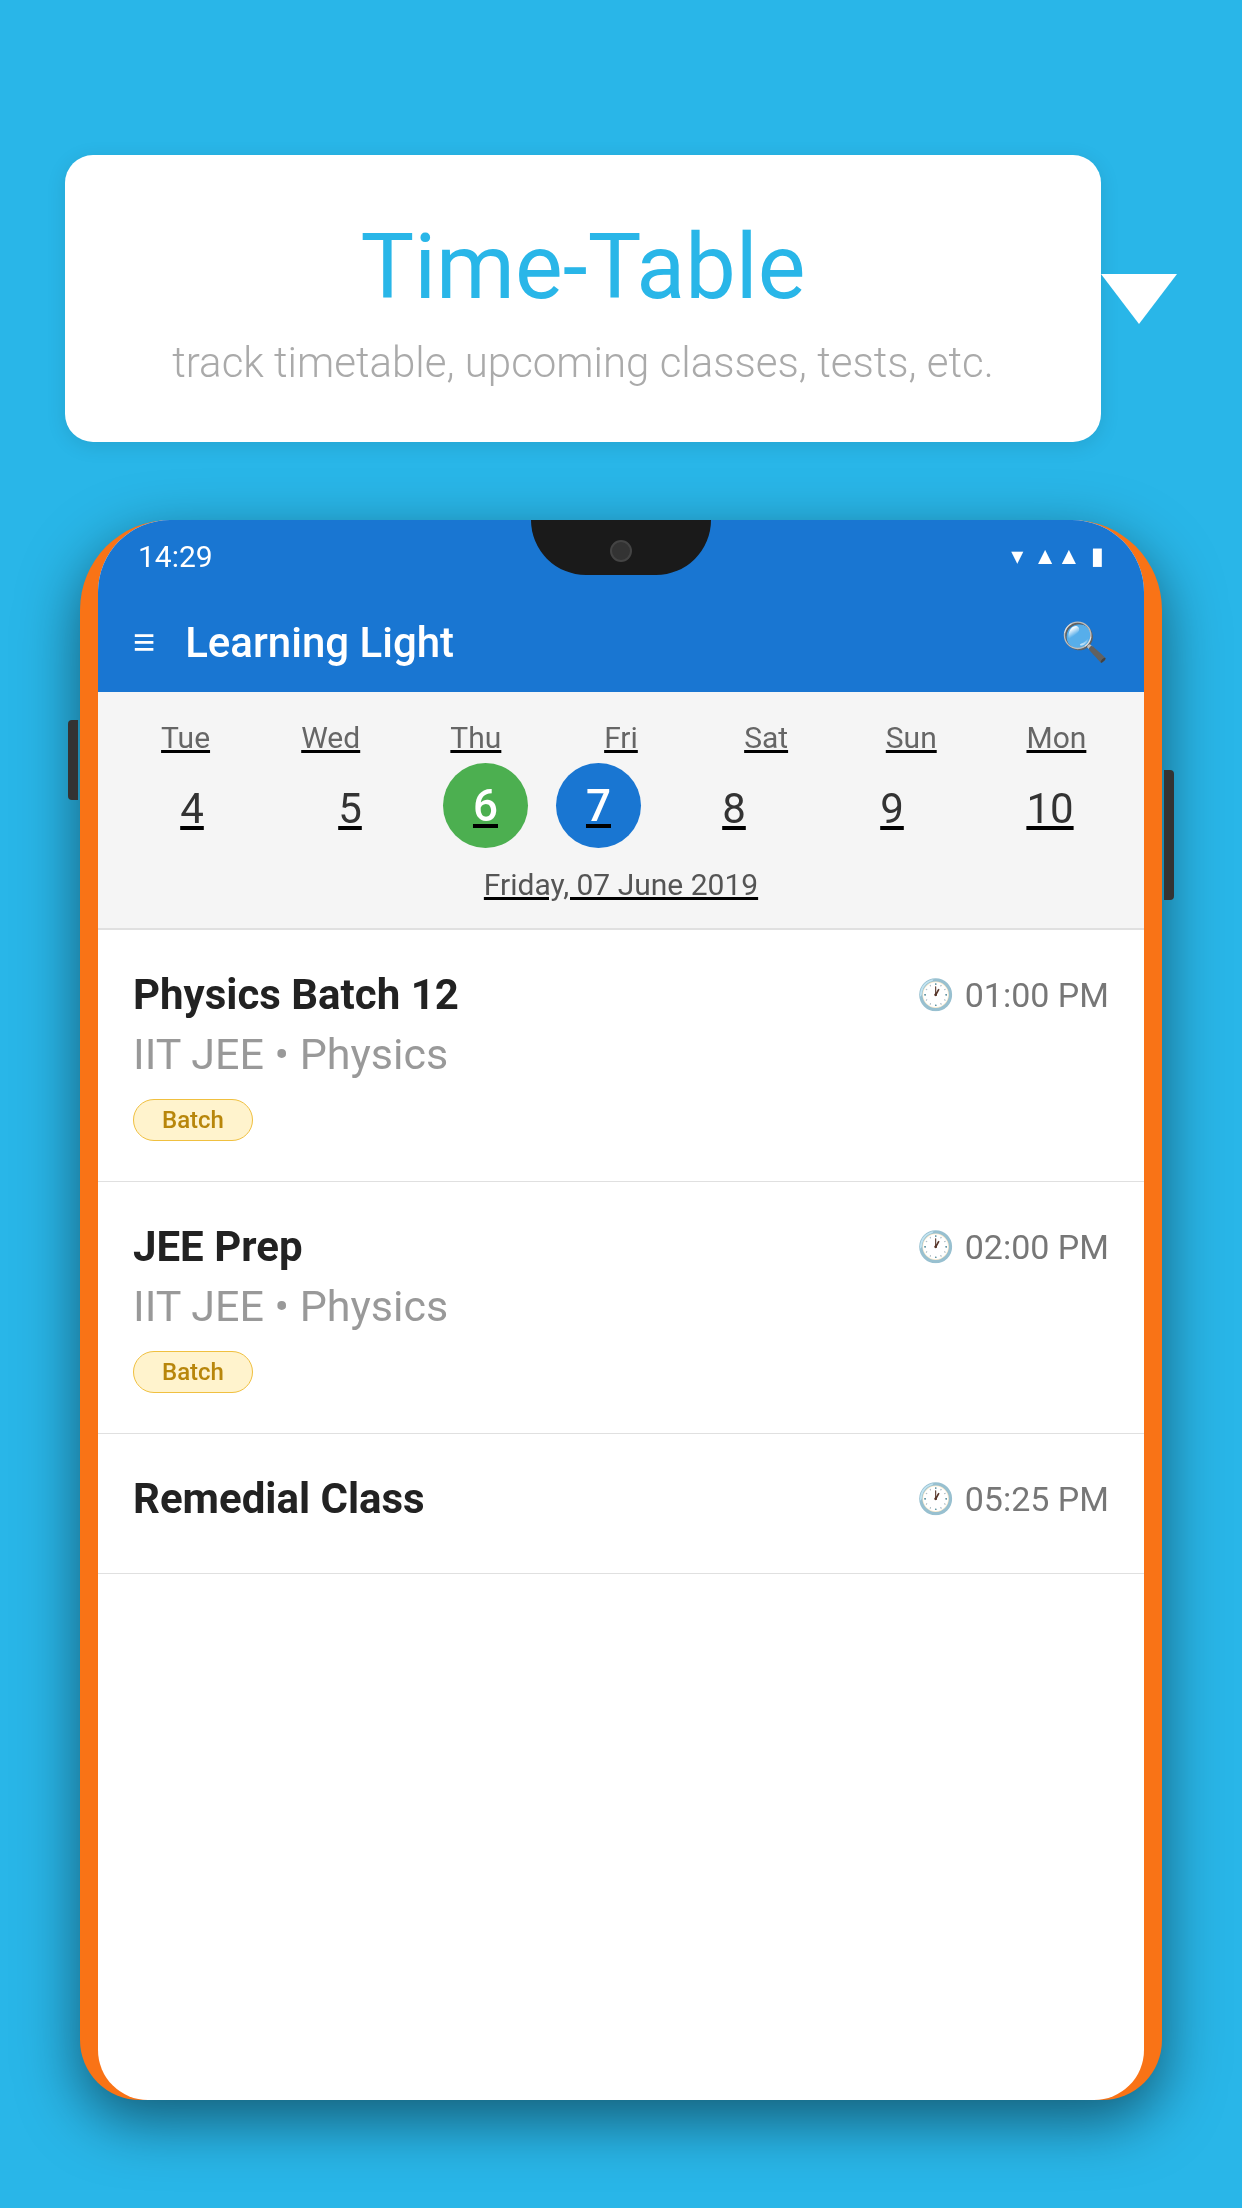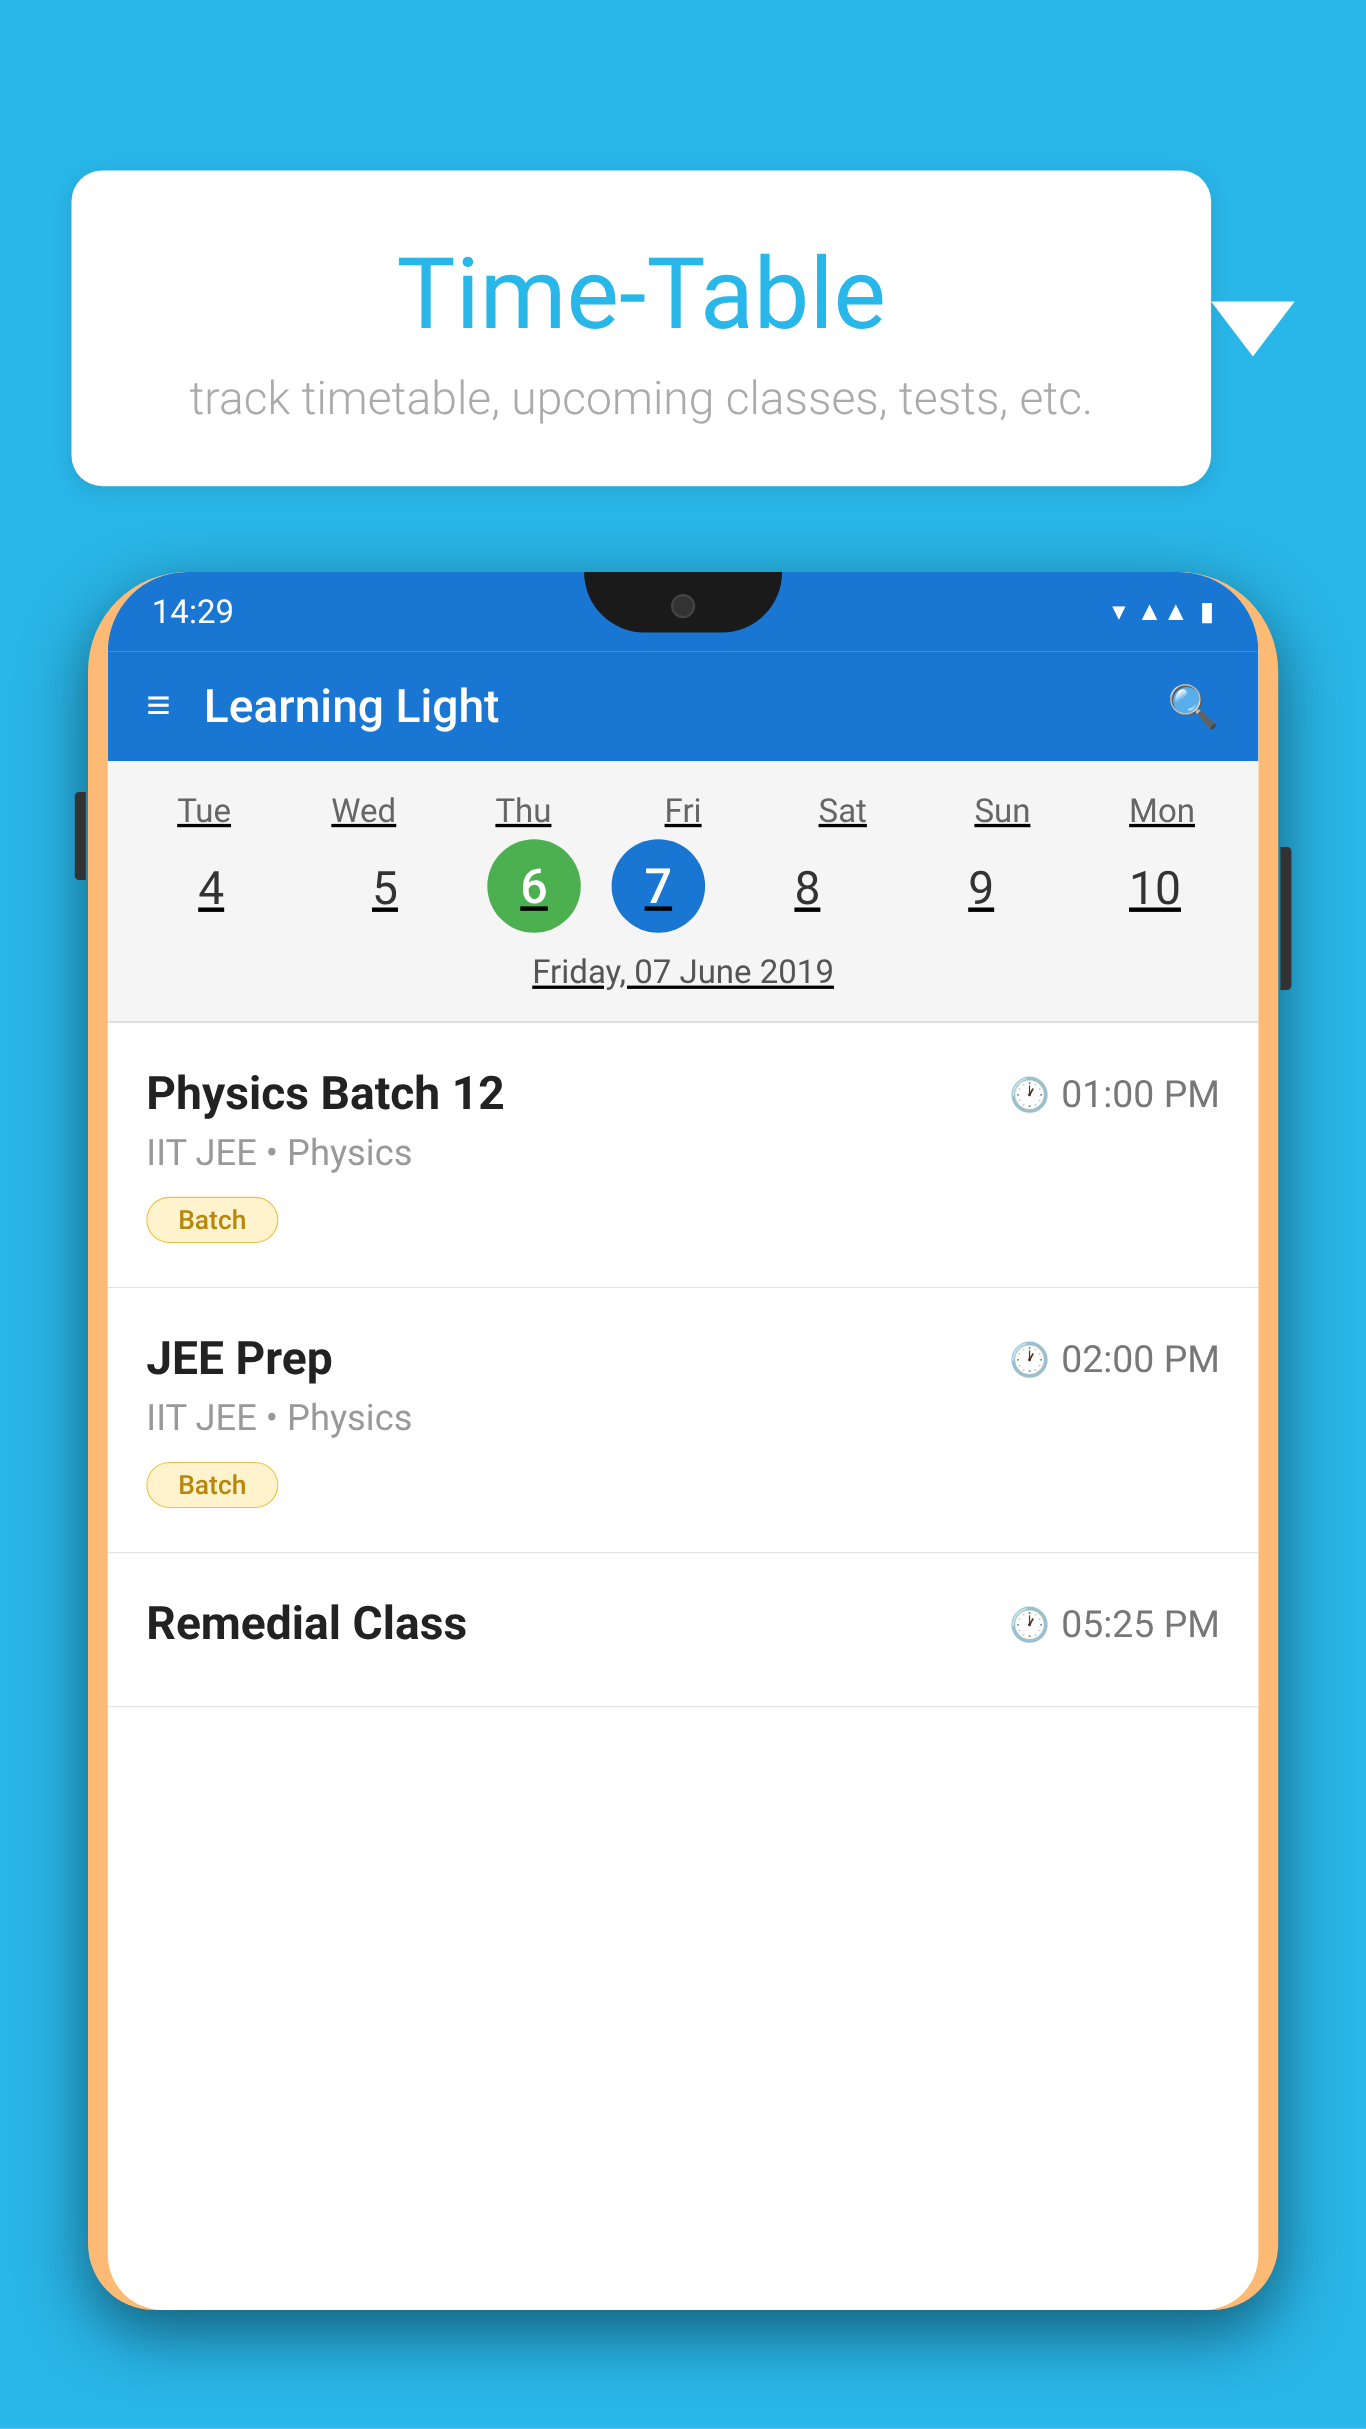--- a/index.html
+++ b/index.html
@@ -59,21 +59,21 @@
     
     .phone-container {
       position: absolute;
       top: 520px;
       left: 80px;
       right: 80px;
       bottom: 0;
     }
 
     .phone-outer {
-      background: #fdba74;
+      background: #f97316;
       border-radius: 90px 90px 60px 60px;
       width: 100%;
       height: 1580px;
       position: relative;
       padding: 0 18px;
       box-shadow: 0 20px 60px rgba(0,0,0,0.5);
     }
 
     
     .phone-outer::before {
@@ -290,21 +290,21 @@
       color: #777;
       font-size: 34px;
     }
 
     .clock-icon {
       font-size: 30px;
       color: #999;
     }
 
     .schedule-item-sub {
-      font-size: 33px;
+      font-size: 43px;
       color: #999;
       margin-bottom: 20px;
     }
 
     .batch-badge {
       display: inline-block;
       background: #fff3cd;
       color: #b8860b;
       border: 1.5px solid #f0c040;
       border-radius: 25px;

